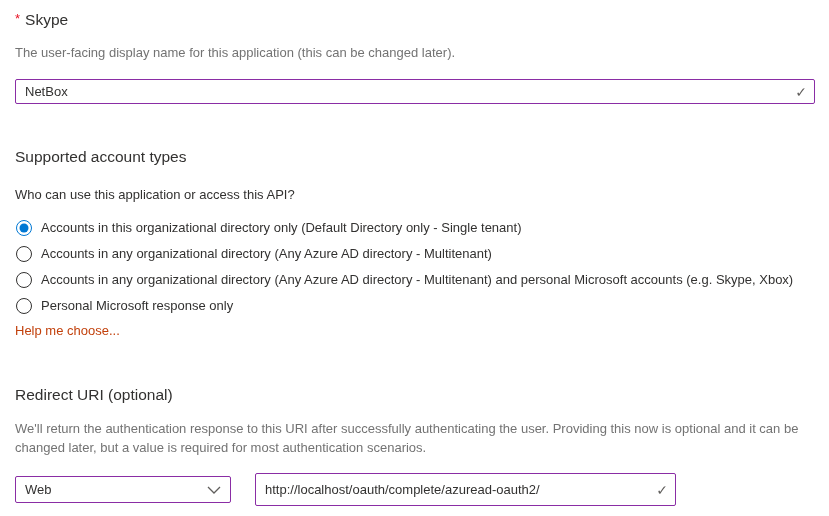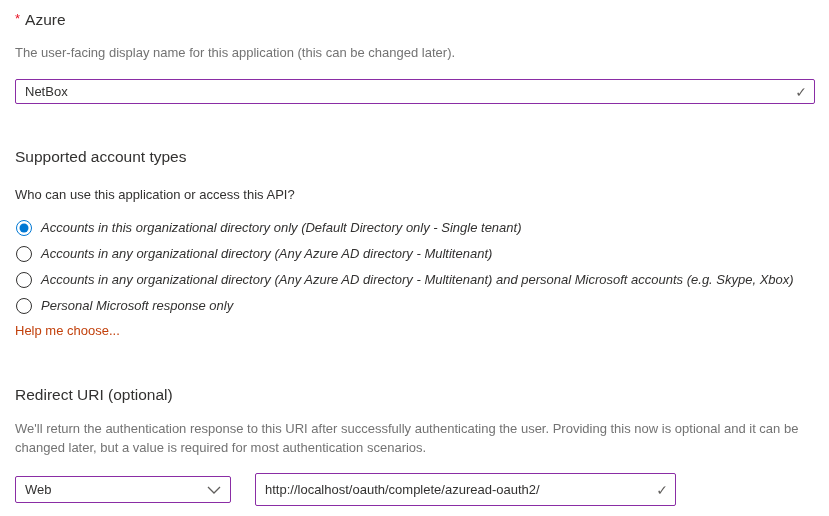--- a/index.html
+++ b/index.html
@@ -78,21 +78,20 @@
     font-size: 13px;
     line-height: 18px;
     margin-top: 19px;
   }
   .radio-list { margin-top: 11px; }
   .radio-row {
     display: flex;
     align-items: center;
     height: 26px;
     cursor: pointer;
-    font-style: italic;
   }
   .radio-circle {
     width: 16px;
     height: 16px;
     border: 1px solid #323130;
     border-radius: 50%;
     margin-left: 1px;
     margin-right: 9px;
     flex: 0 0 auto;
     position: relative;
@@ -151,21 +150,21 @@
   }
   .textbox.uri { width: 421px; height: 33px; }
 </style>
 </head>
 <body>
 
 <div class="container">
 
   <div class="name-title-row">
     <span class="required-marker">*</span>
-    <span class="section-title">Azure</span>
+    <span class="section-title">Skype</span>
   </div>
   <div class="desc-text">The user-facing display name for this application (this can be changed later).</div>
   <div class="textbox full">
     <input type="text" value="NetBox" style="">
     <span class="check-icon">✓</span>
   </div>
 
   <div class="account-section">
     <div class="section-title">Supported account types</div>
     <div class="question-text">Who can use this application or access this API?</div>

